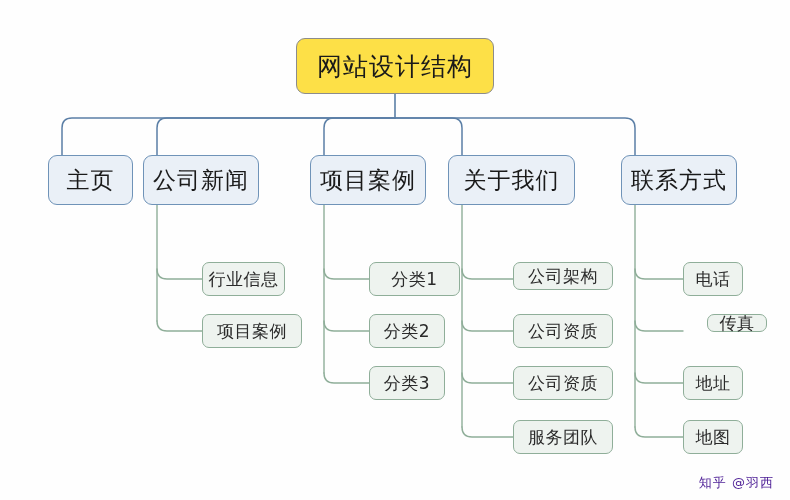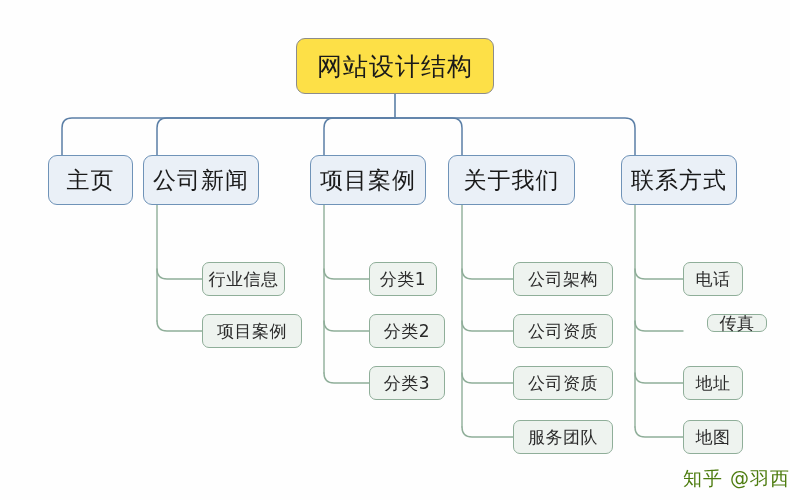--- a/index.html
+++ b/index.html
@@ -52,24 +52,24 @@
   .node-l3 {
     background: #eef3ef;
     border: 1.4px solid #8fae99;
     border-radius: 7px;
     color: #2a2a2a;
     font-size: 17px;
     letter-spacing: 0.5px;
   }
   .watermark {
     position: absolute;
-    right: 0;
+    right: 16px;
     bottom: 8px;
-    font-size: 19px;
-    color: #4d7c0f;
+    font-size: 13px;
+    color: #4c1d95;
     letter-spacing: 1px;
     user-select: none;
   }
 </style>
 </head>
 <body>
 
 <div id="canvas">
 
   <svg id="edges" viewBox="0 0 790 500" preserveAspectRatio="none">
@@ -97,25 +97,25 @@
       <path d="M 635 373 Q 635 383 645 383 L 683 383" fill="none" stroke="#8fae99" stroke-width="1.4" stroke-linecap="round" stroke-linejoin="round"></path>
       <path d="M 635 427 Q 635 437 645 437 L 683 437" fill="none" stroke="#8fae99" stroke-width="1.4" stroke-linecap="round" stroke-linejoin="round"></path>
     </svg>
 
   <div id="nodes">
       <div class="node node-l2" style="left: 48px; top: 155px; width: 85px; height: 50px;">主页</div>
       <div class="node node-l2" style="left: 143px; top: 155px; width: 116px; height: 50px;">公司新闻</div>
       <div class="node node-l3" style="left: 202px; top: 262px; width: 83px; height: 34px;">行业信息</div>
       <div class="node node-l3" style="left: 202px; top: 314px; width: 100px; height: 34px;">项目案例</div>
       <div class="node node-l2" style="left: 310px; top: 155px; width: 116px; height: 50px;">项目案例</div>
-      <div class="node node-l3" style="left: 369px; top: 262px; width: 68px; height: 34px;">分类1</div>
+      <div class="node node-l3" style="left: 369px; top: 262px; width: 91px; height: 34px;">分类1</div>
       <div class="node node-l3" style="left: 369px; top: 314px; width: 76px; height: 34px;">分类2</div>
       <div class="node node-l3" style="left: 369px; top: 366px; width: 76px; height: 34px;">分类3</div>
       <div class="node node-l2" style="left: 448px; top: 155px; width: 127px; height: 50px;">关于我们</div>
-      <div class="node node-l3" style="left: 513px; top: 262px; width: 100px; height: 34px;">公司架构</div>
+      <div class="node node-l3" style="left: 513px; top: 262px; width: 100px; height: 28px;">公司架构</div>
       <div class="node node-l3" style="left: 513px; top: 314px; width: 100px; height: 34px;">公司资质</div>
       <div class="node node-l3" style="left: 513px; top: 366px; width: 100px; height: 34px;">公司资质</div>
       <div class="node node-l3" style="left: 513px; top: 420px; width: 100px; height: 34px;">服务团队</div>
       <div class="node node-l2" style="left: 621px; top: 155px; width: 116px; height: 50px;">联系方式</div>
       <div class="node node-l3" style="left: 683px; top: 262px; width: 60px; height: 34px;">电话</div>
       <div class="node node-l3" style="left: 707px; top: 314px; width: 60px; height: 18px;">传真</div>
       <div class="node node-l3" style="left: 683px; top: 366px; width: 60px; height: 34px;">地址</div>
       <div class="node node-l3" style="left: 683px; top: 420px; width: 60px; height: 34px;">地图</div>
       <div class="node node-root" style="left: 296px; top: 38px; width: 198px; height: 56px;">网站设计结构</div>
     </div>

